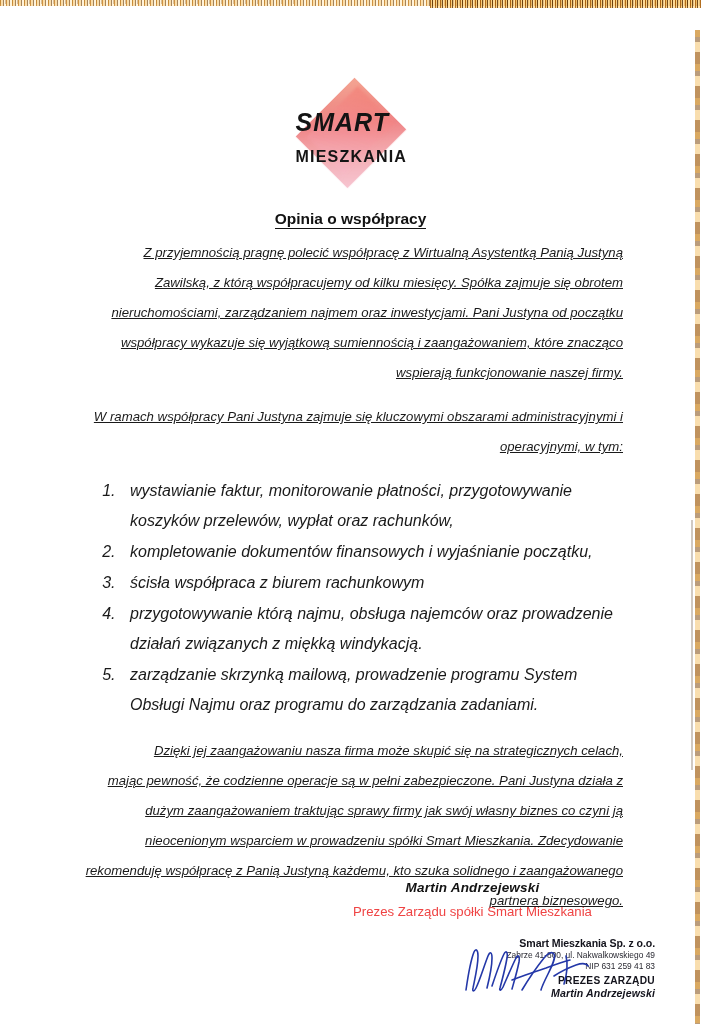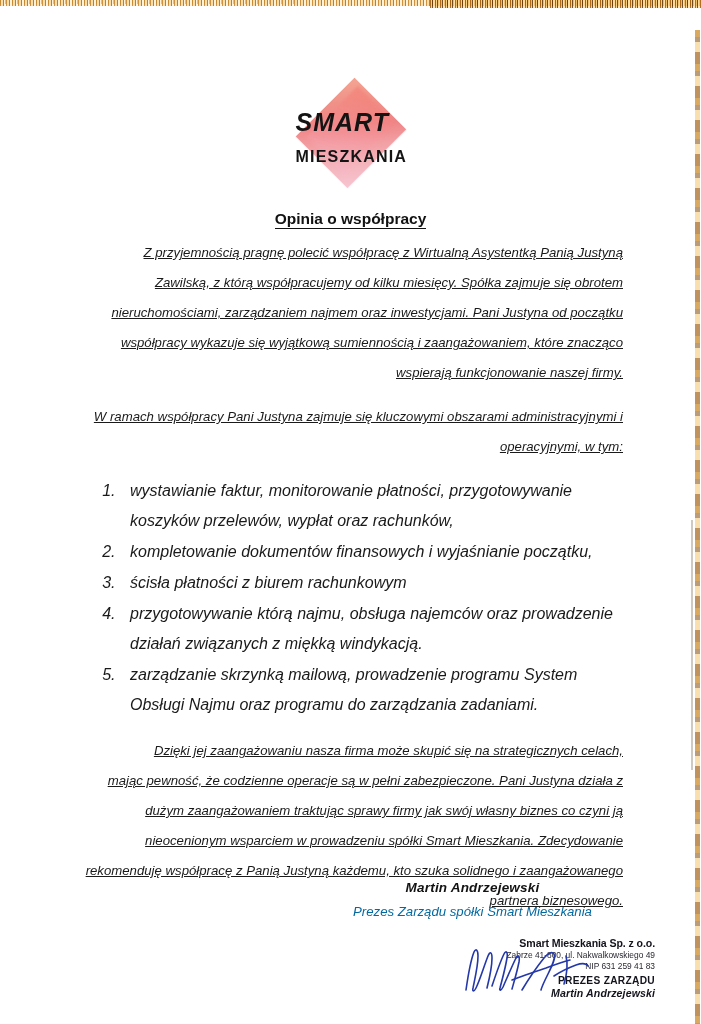--- a/index.html
+++ b/index.html
@@ -204,23 +204,22 @@
   }
   .sig-name {
     font-size: 13.5px;
     font-weight: bold;
     font-style: italic;
     letter-spacing: 0.2px;
     color: #121212;
   }
   .sig-role {
     font-size: 13.2px;
-    font-style: italic;
     margin-top: 9px;
-    color: #0369a1;
+    color: #ef4444;
   }
 
   
   .stamp {
     position: absolute;
     left: 440px;
     top: 938px;
     width: 215px;
     text-align: right;
     color: #13131c;
@@ -288,21 +287,21 @@
 
   <div class="body-area">
 
     <p class="para indent">Z przyjemnością pragnę polecić współpracę z Wirtualną Asystentką Panią Justyną Zawilską, z którą współpracujemy od kilku miesięcy. Spółka zajmuje się obrotem nieruchomościami, zarządzaniem najmem oraz inwestycjami. Pani Justyna od początku współpracy wykazuje się wyjątkową sumiennością i zaangażowaniem, które znacząco wspierają funkcjonowanie naszej firmy.</p>
 
     <p class="para">W ramach współpracy Pani Justyna zajmuje się kluczowymi obszarami administracyjnymi i operacyjnymi, w tym:</p>
 
     <ol class="list">
       <li>wystawianie faktur, monitorowanie płatności, przygotowywanie koszyków przelewów, wypłat oraz rachunków,</li>
       <li>kompletowanie dokumentów finansowych i wyjaśnianie początku,</li>
-      <li>ścisła płatności z biurem rachunkowym</li>
+      <li>ścisła współpraca z biurem rachunkowym</li>
       <li>przygotowywanie którą najmu, obsługa najemców oraz prowadzenie działań związanych z miękką windykacją.</li>
       <li>zarządzanie skrzynką mailową, prowadzenie programu System Obsługi Najmu oraz programu do zarządzania zadaniami.</li>
     </ol>
 
     <p class="para indent">Dzięki jej zaangażowaniu nasza firma może skupić się na strategicznych celach, mając pewność, że codzienne operacje są w pełni zabezpieczone. Pani Justyna działa z dużym zaangażowaniem traktując sprawy firmy jak swój własny biznes co czyni ją nieocenionym wsparciem w prowadzeniu spółki Smart Mieszkania. Zdecydowanie rekomenduję współpracę z Panią Justyną każdemu, kto szuka solidnego i zaangażowanego partnera biznesowego.</p>
   </div>
 
   <div class="sig-block">
     <div class="sig-name">Martin Andrzejewski</div>
     <div class="sig-role">Prezes Zarządu spółki Smart Mieszkania</div>

